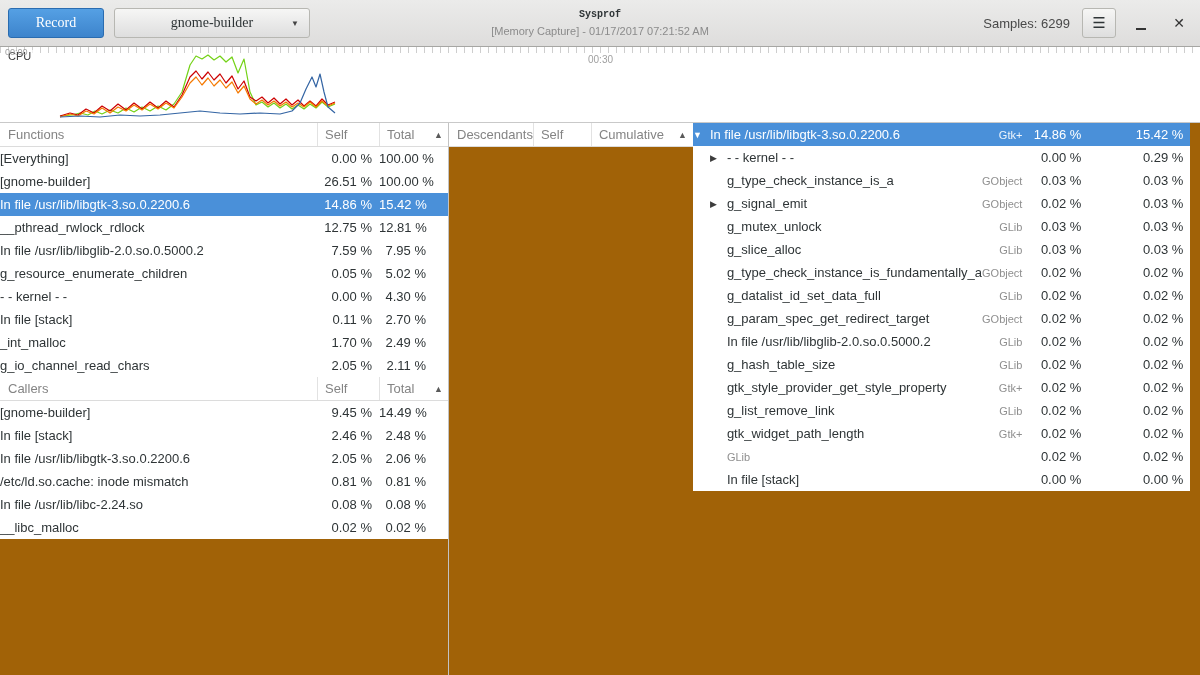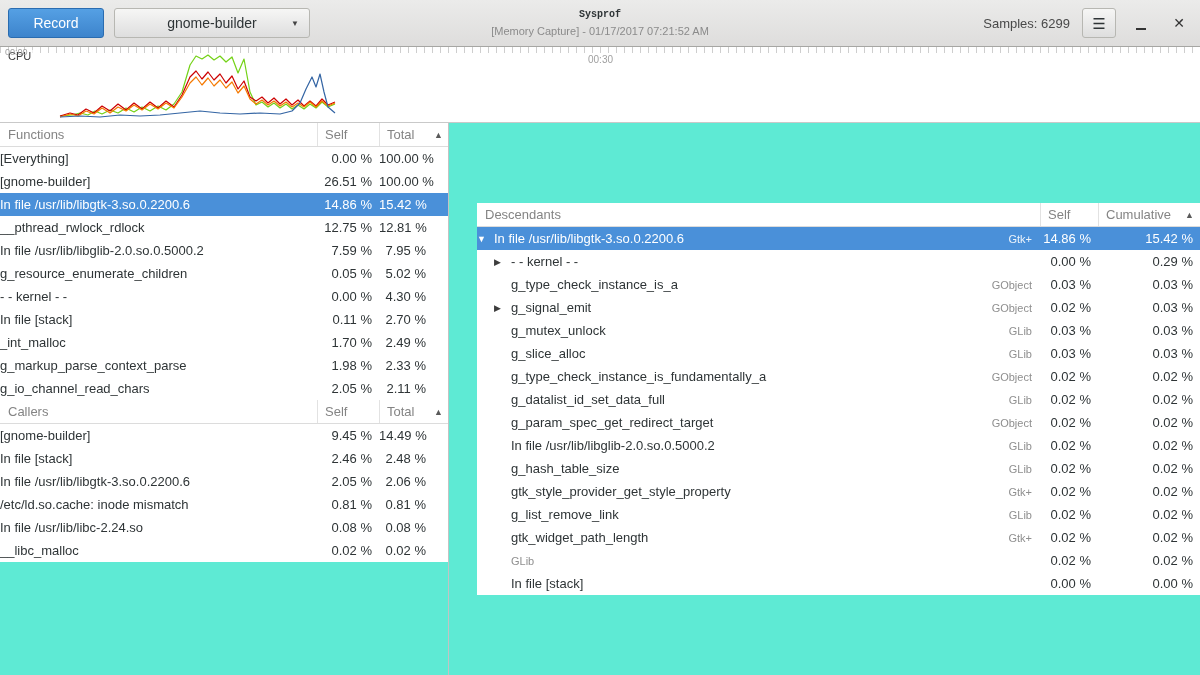--- a/index.html
+++ b/index.html
@@ -13,21 +13,21 @@
     padding:0 8px; position:relative;
     background:linear-gradient(#eceexc, #e0e0de);
     background:linear-gradient(#ebebea, #dedddc);
     border-bottom:1px solid #a6a6a3;
   }
   .btn {
     height:30px; border-radius:3px; font-size:14px;
     border:1px solid #b7b7b2;
     background:linear-gradient(#f6f6f5, #dedede);
     color:#2e3436; cursor:default;
-    font-family:Liberation Sans, sans-serif;
+    font-family:Liberation Serif, serif;
   }
   .record-btn {
     width:96px;
     background:linear-gradient(#55a0e4, #3d84cc);
     border:1px solid #2a6cb0; color:#ffffff;
   }
   .process-btn {
     width:196px; display:flex; align-items:center; justify-content:center; position:relative;
   }
   .process-btn .dd-arrow { position:absolute; right:10px; font-size:8px; color:#444; }
@@ -48,23 +48,23 @@
     position:absolute; top:0; left:0; right:0; height:6px;
     background:repeating-linear-gradient(to right, #b9b9b9 0 1px, transparent 1px 8px);
     opacity:.7;
   }
   .cpu-label { position:absolute; top:3px; left:6px; font-size:11px; color:#3a3a3a; background:rgba(255,255,255,.7); padding:0 2px; }
   .time-start { position:absolute; top:0; left:5px; font-size:9px; color:#a0a0a0; }
   .time-mid { position:absolute; top:7px; left:588px; font-size:10px; color:#a0a0a0; }
   #cpu-svg { position:absolute; left:0; top:0; width:1200px; height:75px; }
 
   
-  .content { flex:1; display:flex; border-top:1px solid #c9c9c9; overflow:hidden; background:#5eead4;gap:28px; }
+  .content { flex:1; display:flex; border-top:1px solid #c9c9c9; overflow:hidden; background:#a16207; }
   .left-pane { width:449px; flex:none; border-right:1px solid #c3c3c3; display:flex; flex-direction:column; }
-  .right-pane { flex:1; display:flex; flex-direction:column;justify-content:center; }
+  .right-pane { flex:1; display:flex; flex-direction:row; }
 
   .thead { display:flex; height:24px; flex:none; align-items:center; background:#fff; border-bottom:1px solid #dcdcdc; }
   .th { font-size:13px; color:#848484; white-space:nowrap; overflow:hidden; }
   .th.name { flex:1; padding-left:8px; }
   .th.selfcol { width:62px; flex:none; border-left:1px solid #e2e2e2; padding-left:7px; height:100%; display:flex; align-items:center; }
   .th.totalcol { width:69px; flex:none; border-left:1px solid #e2e2e2; padding:0 5px 0 7px; height:100%; display:flex; align-items:center; justify-content:space-between; }
   .th.selfcol2 { width:58px; flex:none; border-left:1px solid #e2e2e2; padding-left:7px; height:100%; display:flex; align-items:center; }
   .th.totalcol2 { width:102px; flex:none; border-left:1px solid #e2e2e2; padding:0 6px 0 7px; height:100%; display:flex; align-items:center; justify-content:space-between; }
   .sort { font-size:9px; color:#5a5a5a; }
 
@@ -178,25 +178,20 @@
             <div class="cell name">In file [stack]</div>
             <div class="cell selfv">0.11 %</div>
             <div class="cell totalv">2.70 %</div>
           </div>
           <div class="trow">
             <div class="cell name">_int_malloc</div>
             <div class="cell selfv">1.70 %</div>
             <div class="cell totalv">2.49 %</div>
           </div>
           <div class="trow">
-            <div class="cell name">g_markup_parse_context_parse</div>
-            <div class="cell selfv">1.98 %</div>
-            <div class="cell totalv">2.33 %</div>
-          </div>
-          <div class="trow">
             <div class="cell name">g_io_channel_read_chars</div>
             <div class="cell selfv">2.05 %</div>
             <div class="cell totalv">2.11 %</div>
           </div>
         </div>
 
       <div class="thead">
         <div class="th name">Callers</div>
         <div class="th selfcol">Self</div>
         <div class="th totalcol">

